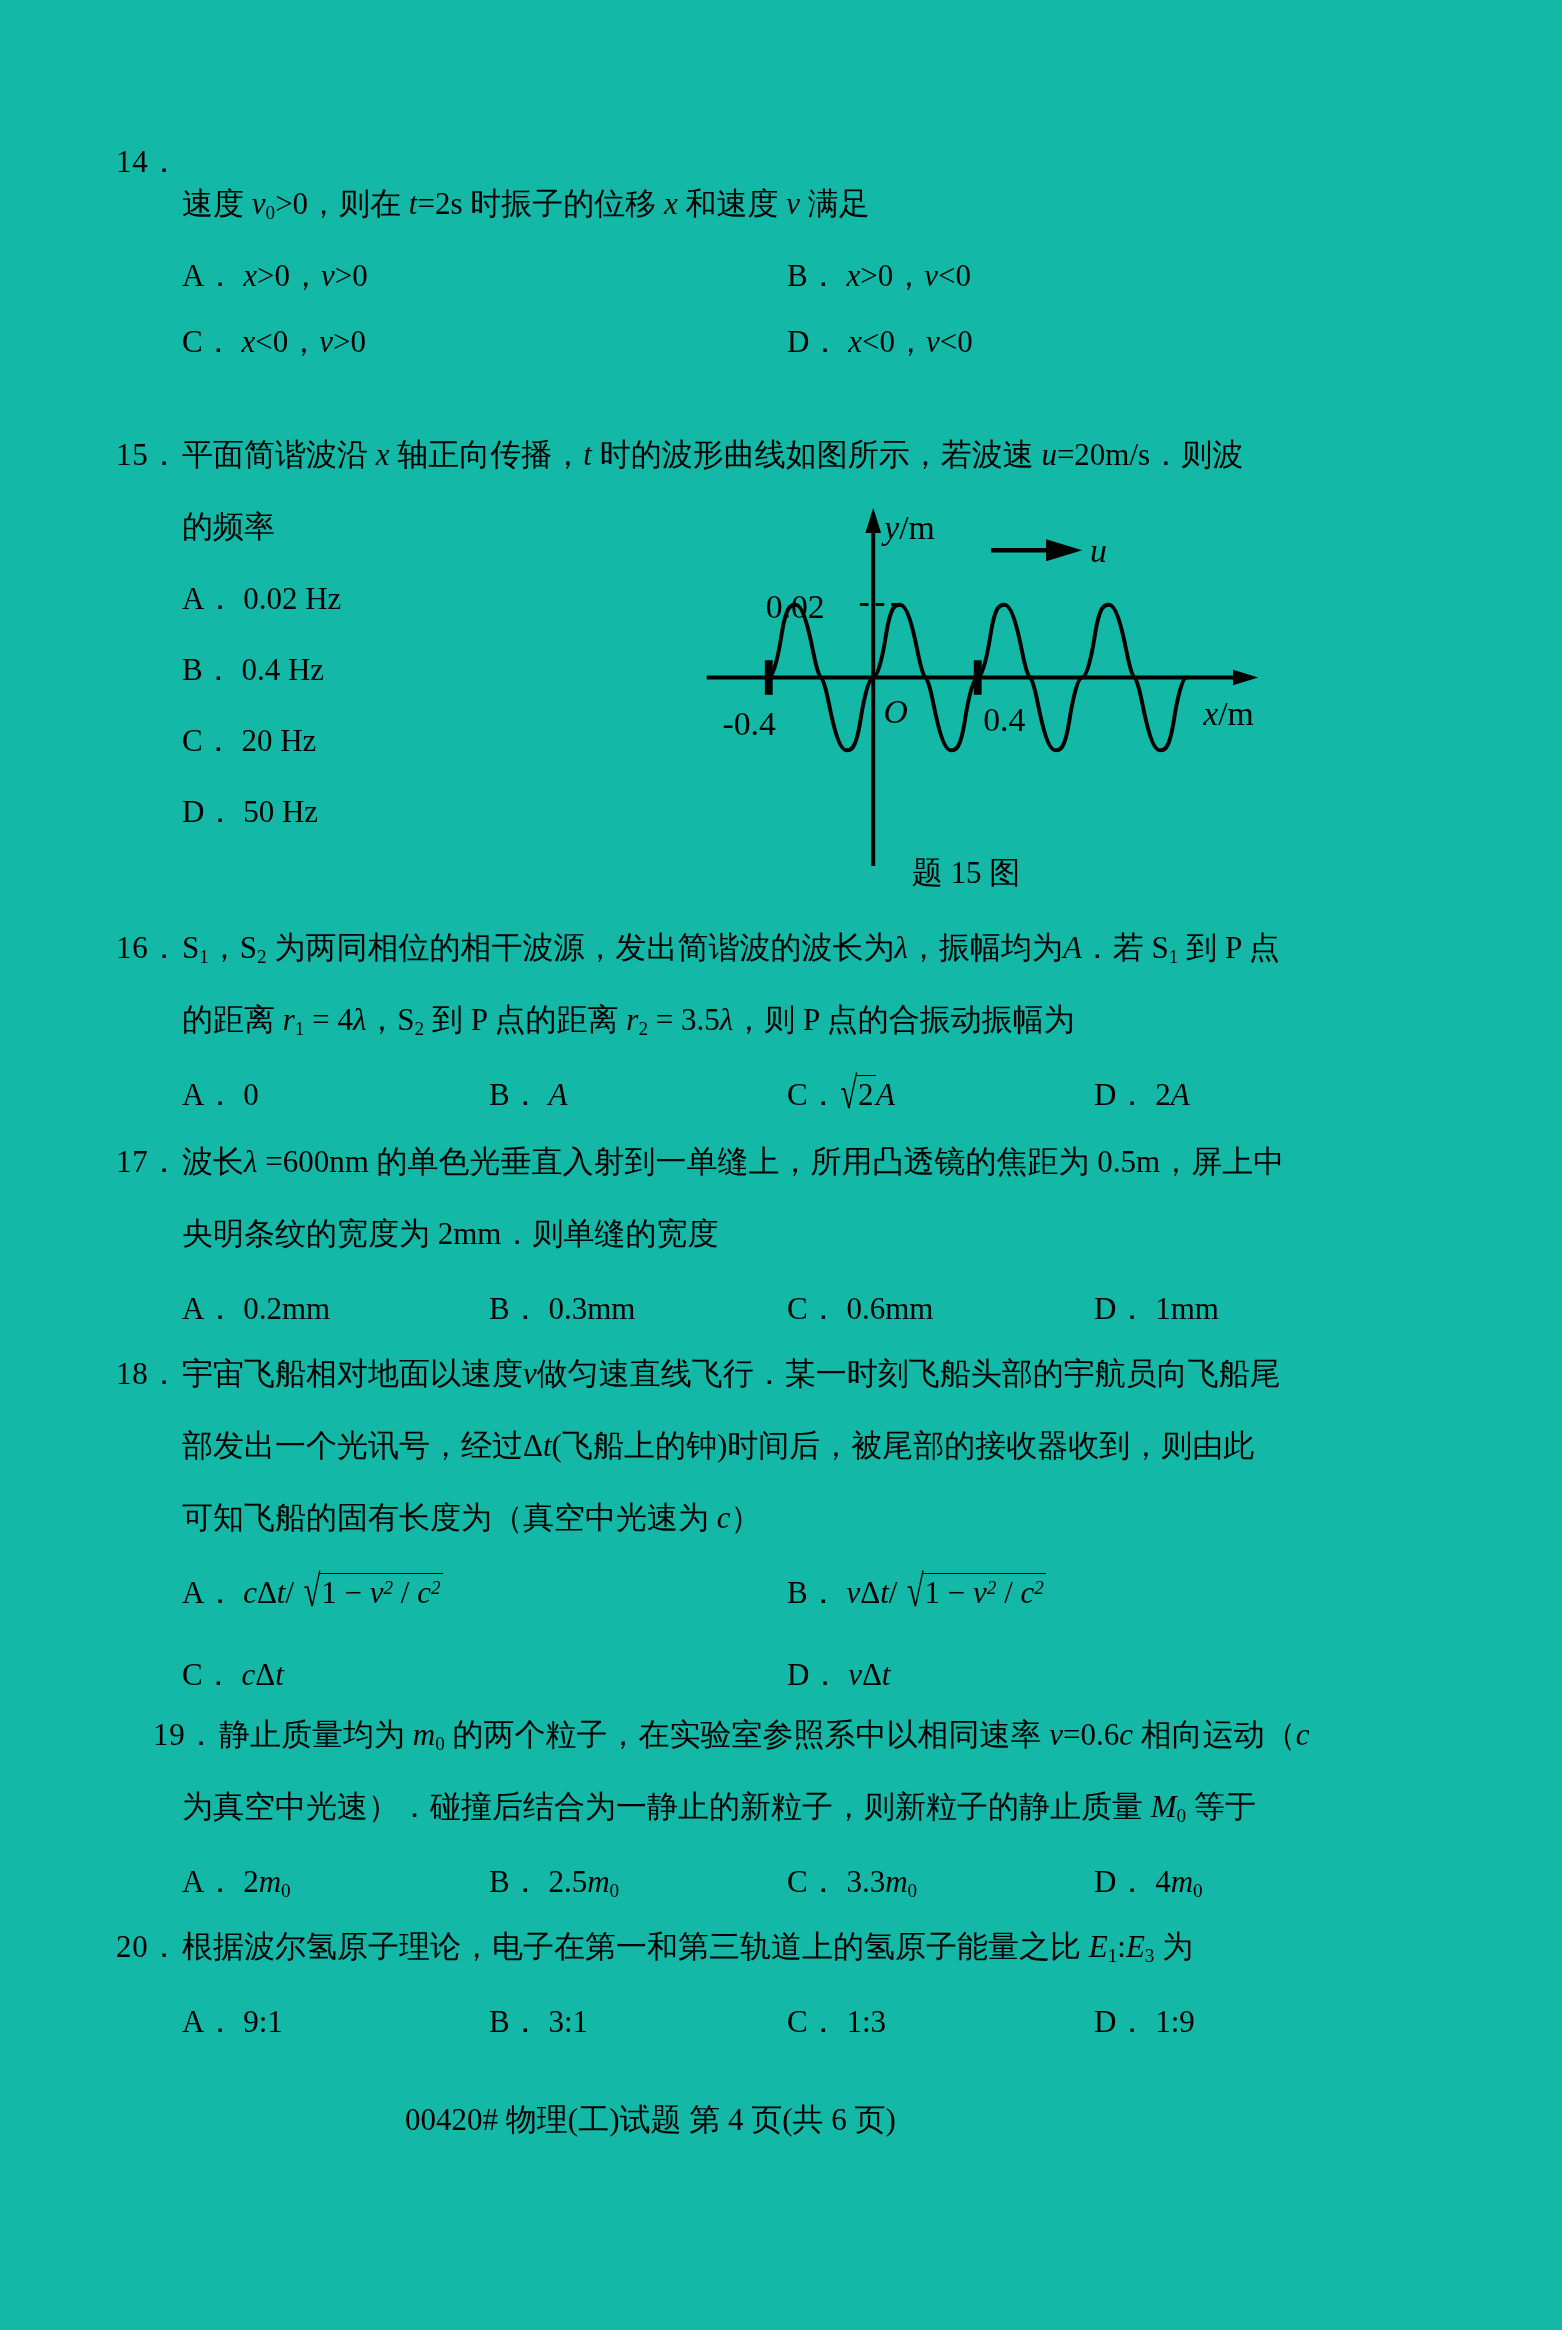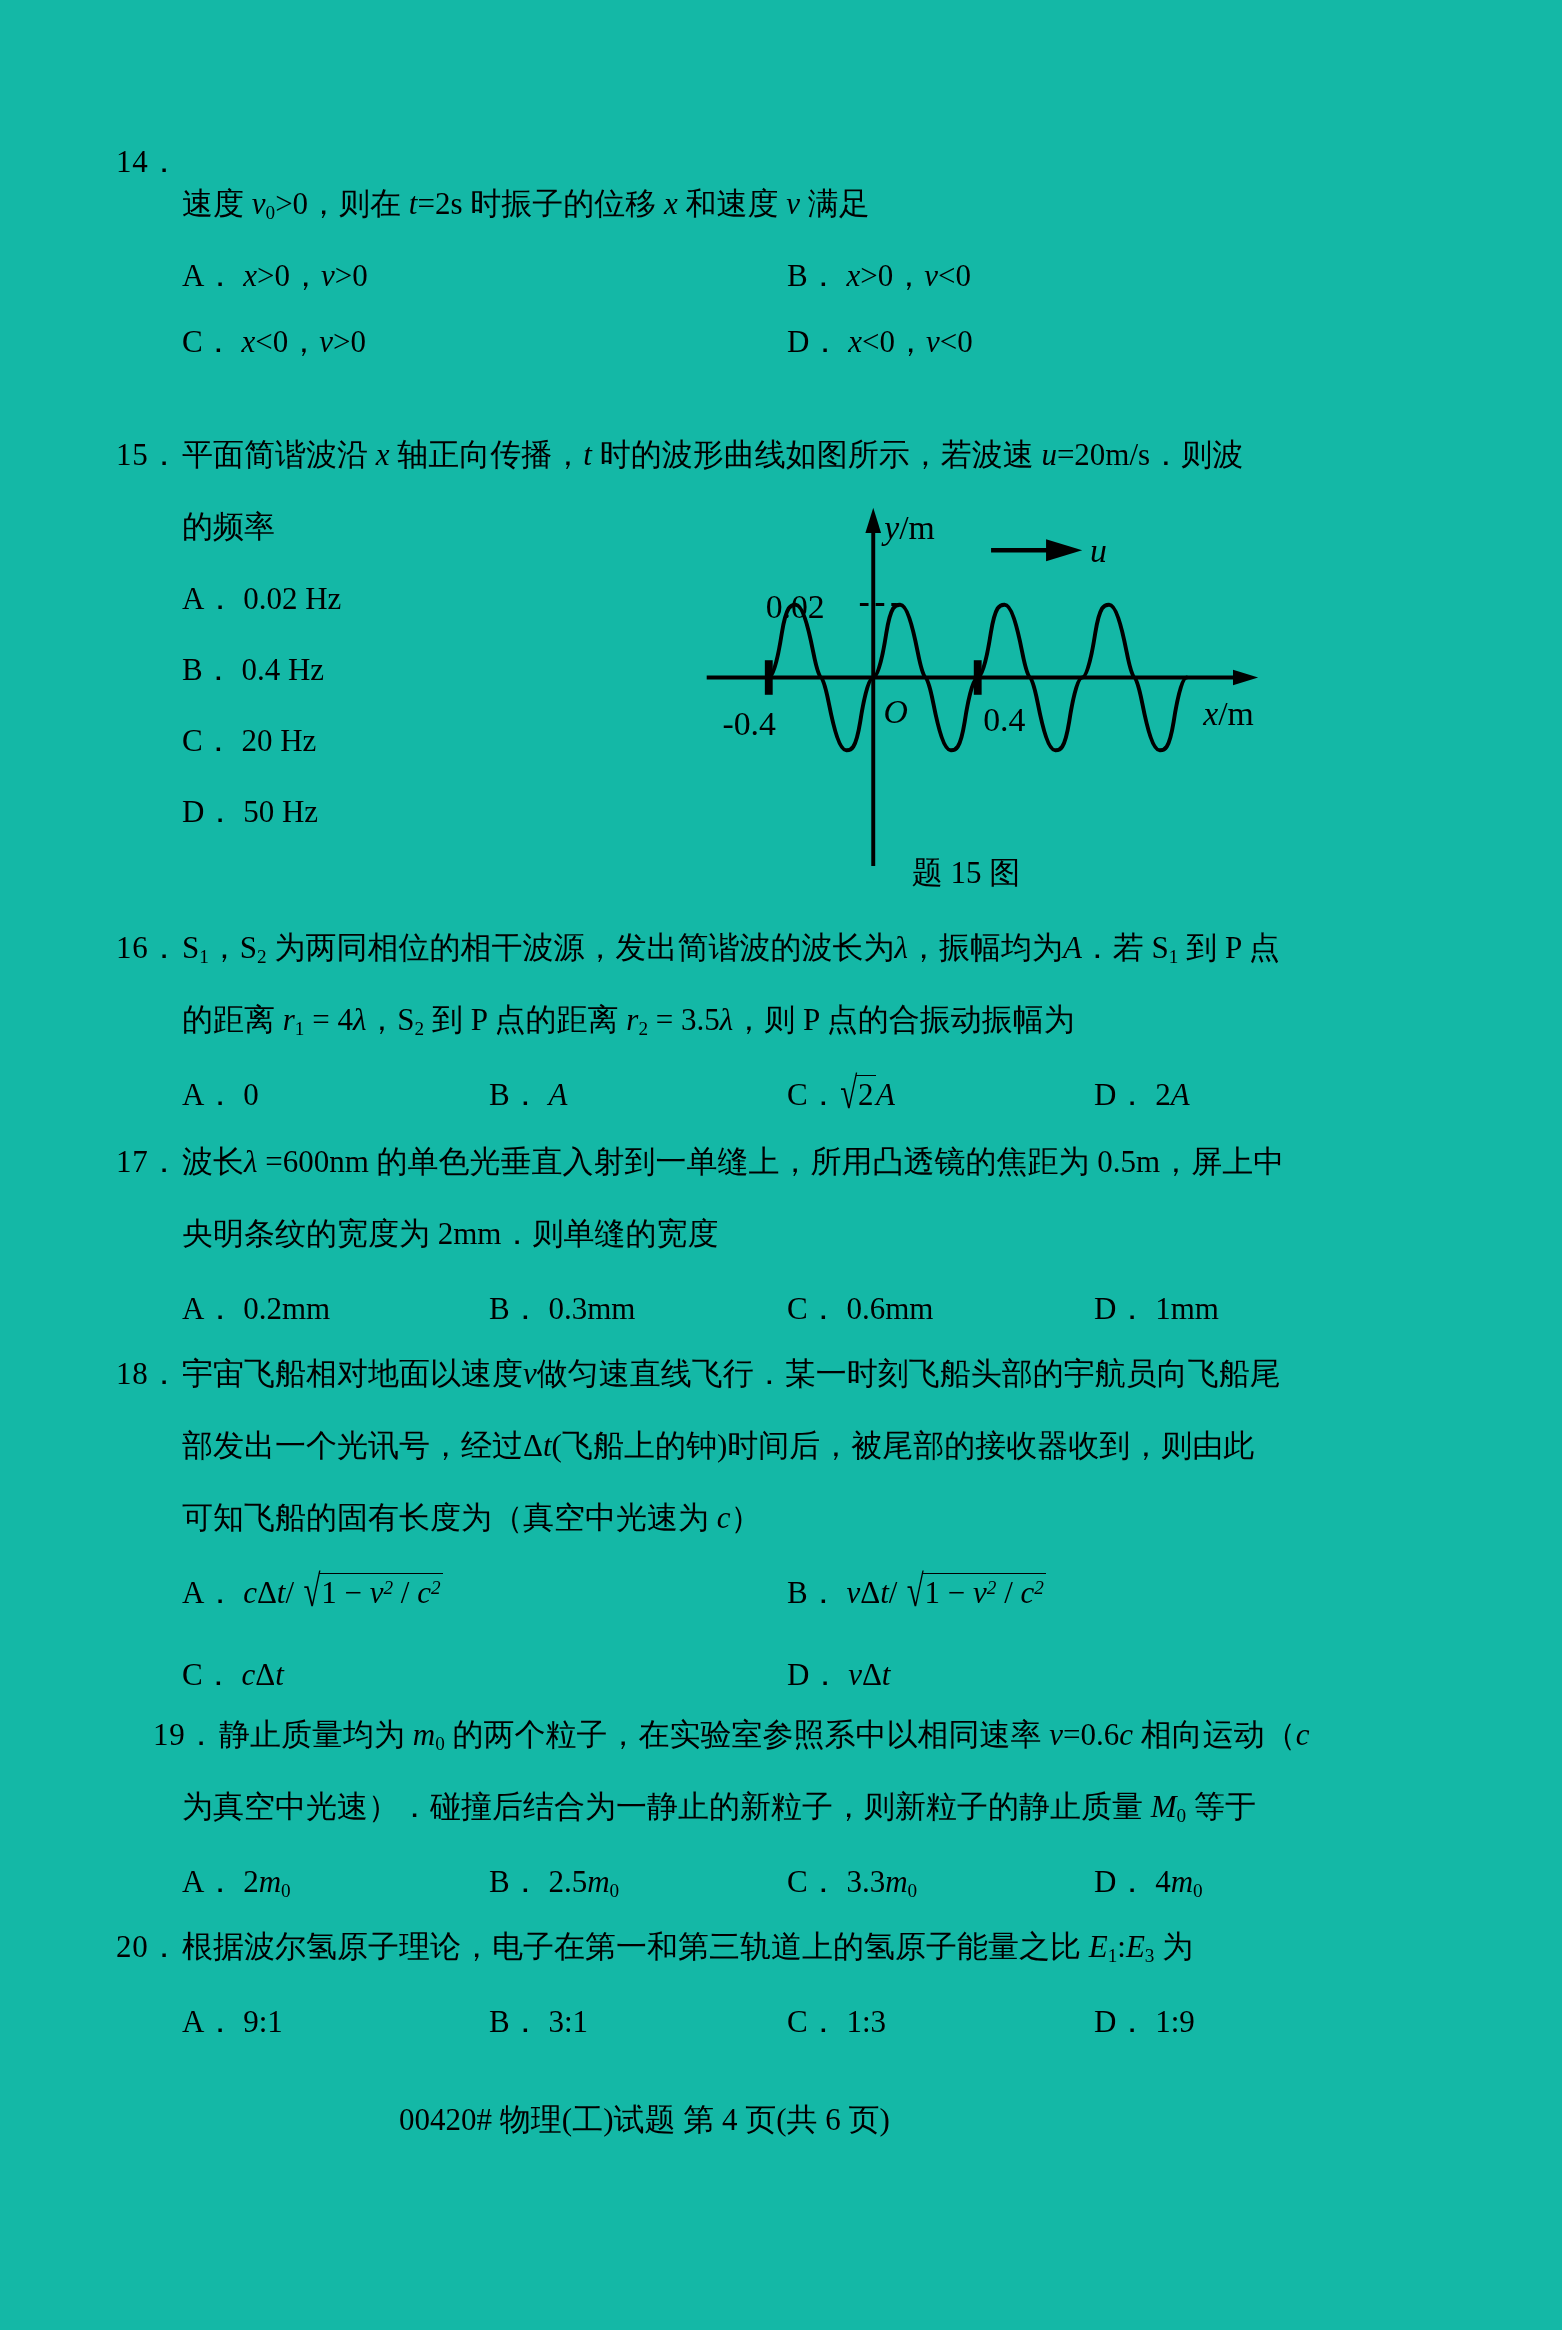--- a/index.html
+++ b/index.html
@@ -116,21 +116,21 @@
     left: 0;
     top: 357px;
     width: 550px;
     text-align: center;
     font-size: 31px;
   }
 
   
   .footer {
     position: absolute;
-    left: 6px;
+    left: 12px;
     top: 2099px;
     width: 1277px;
     text-align: center;
     font-size: 31px;
   }
 </style>
 </head>
 <body>
 
 <div class="page">

